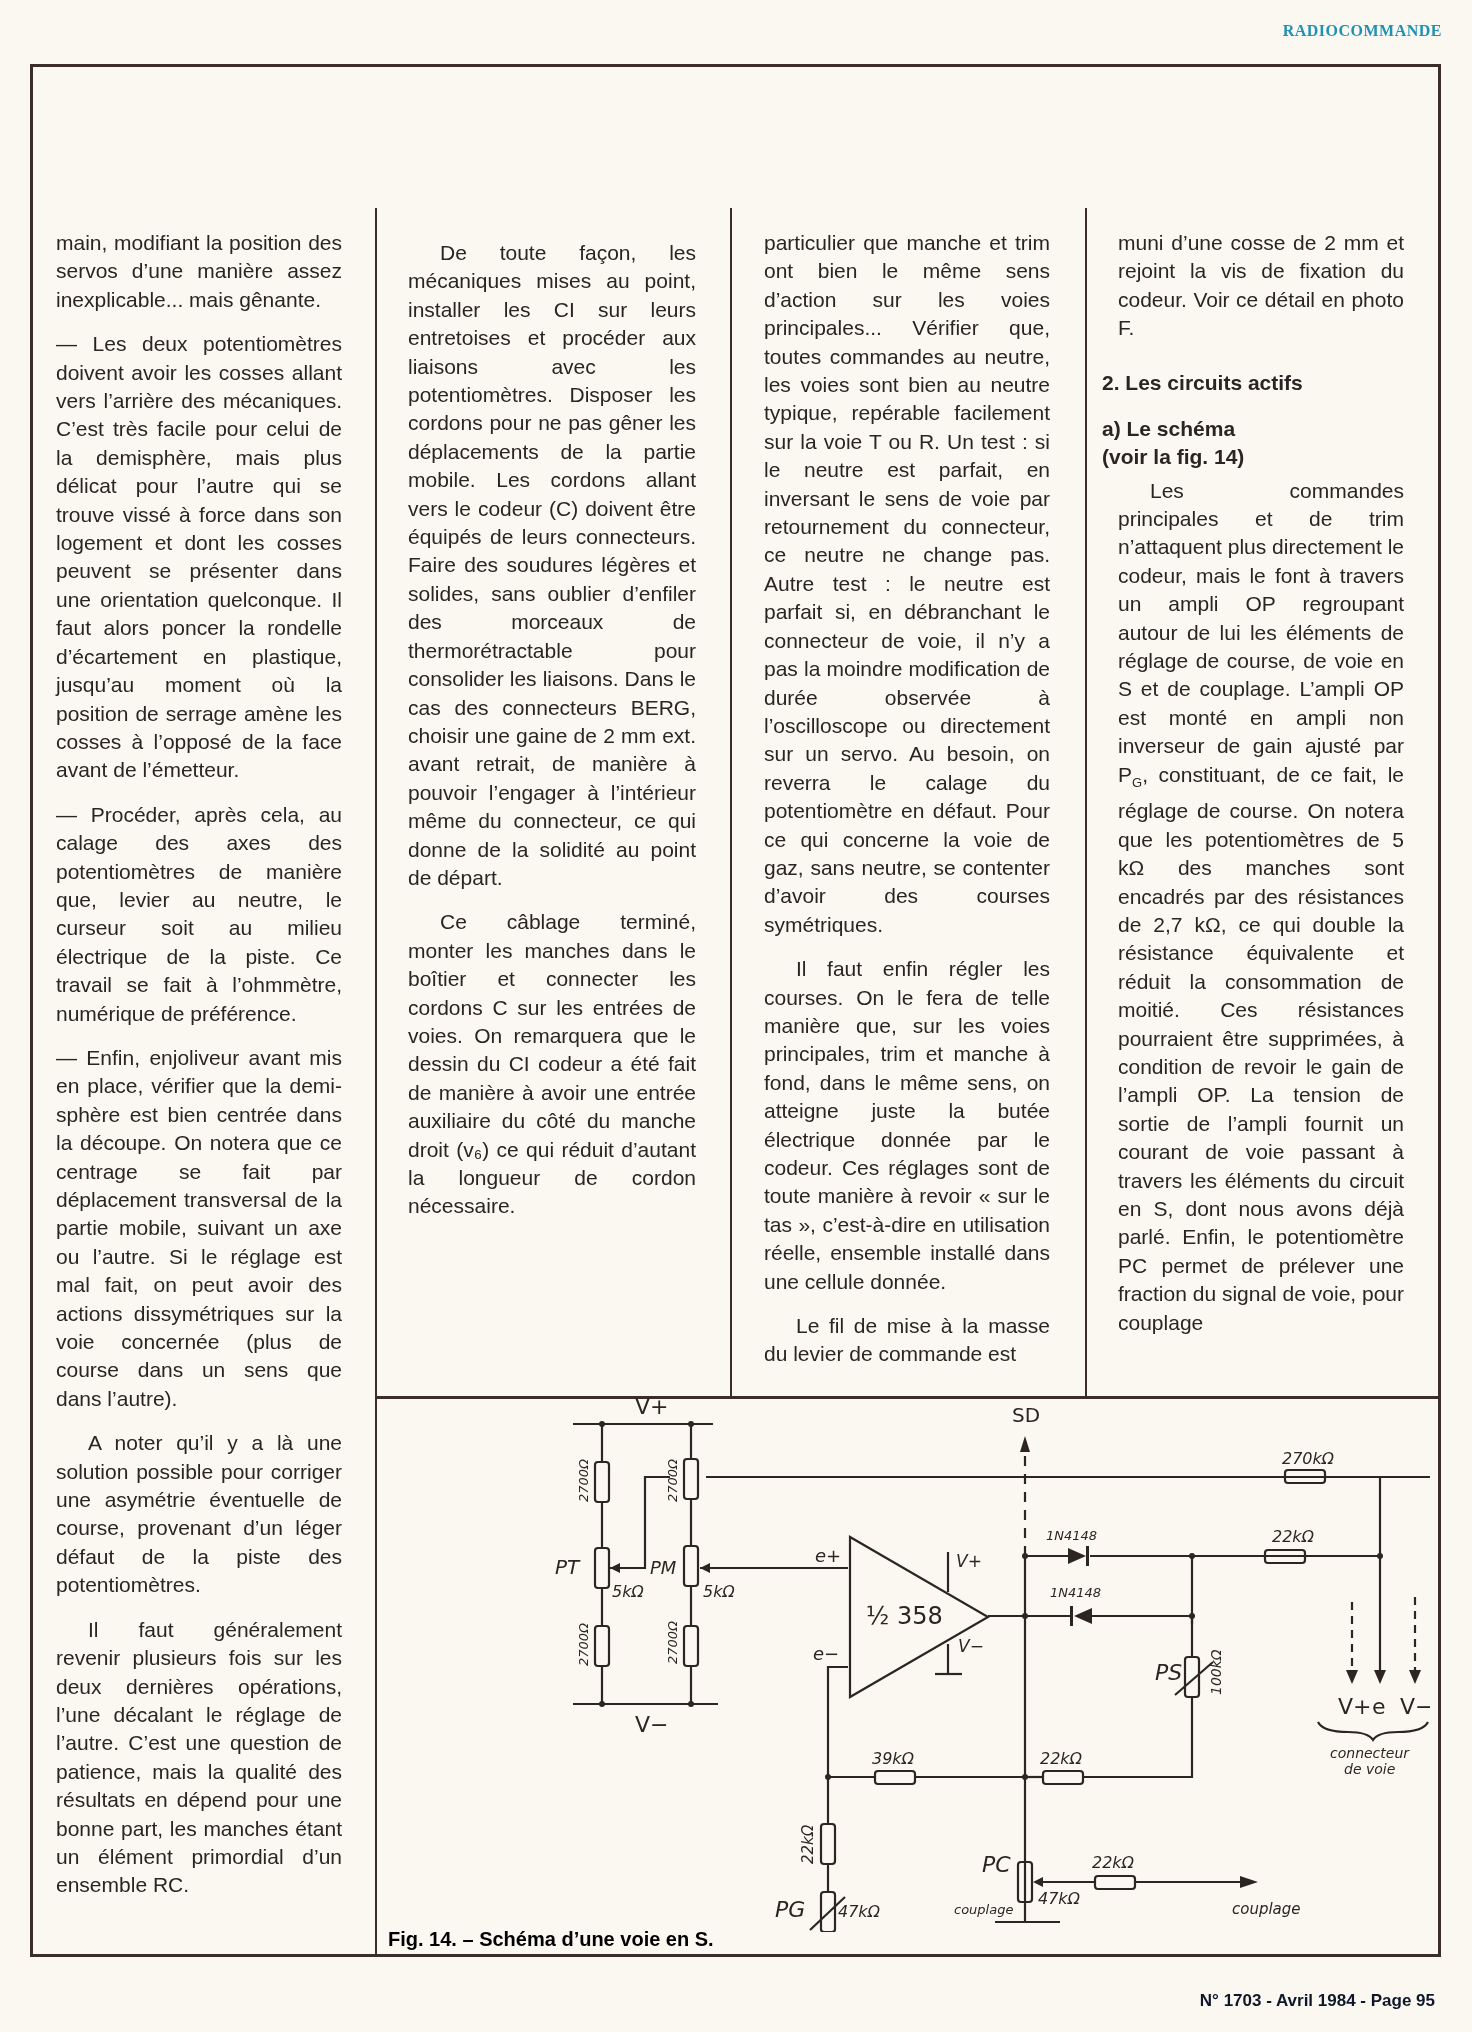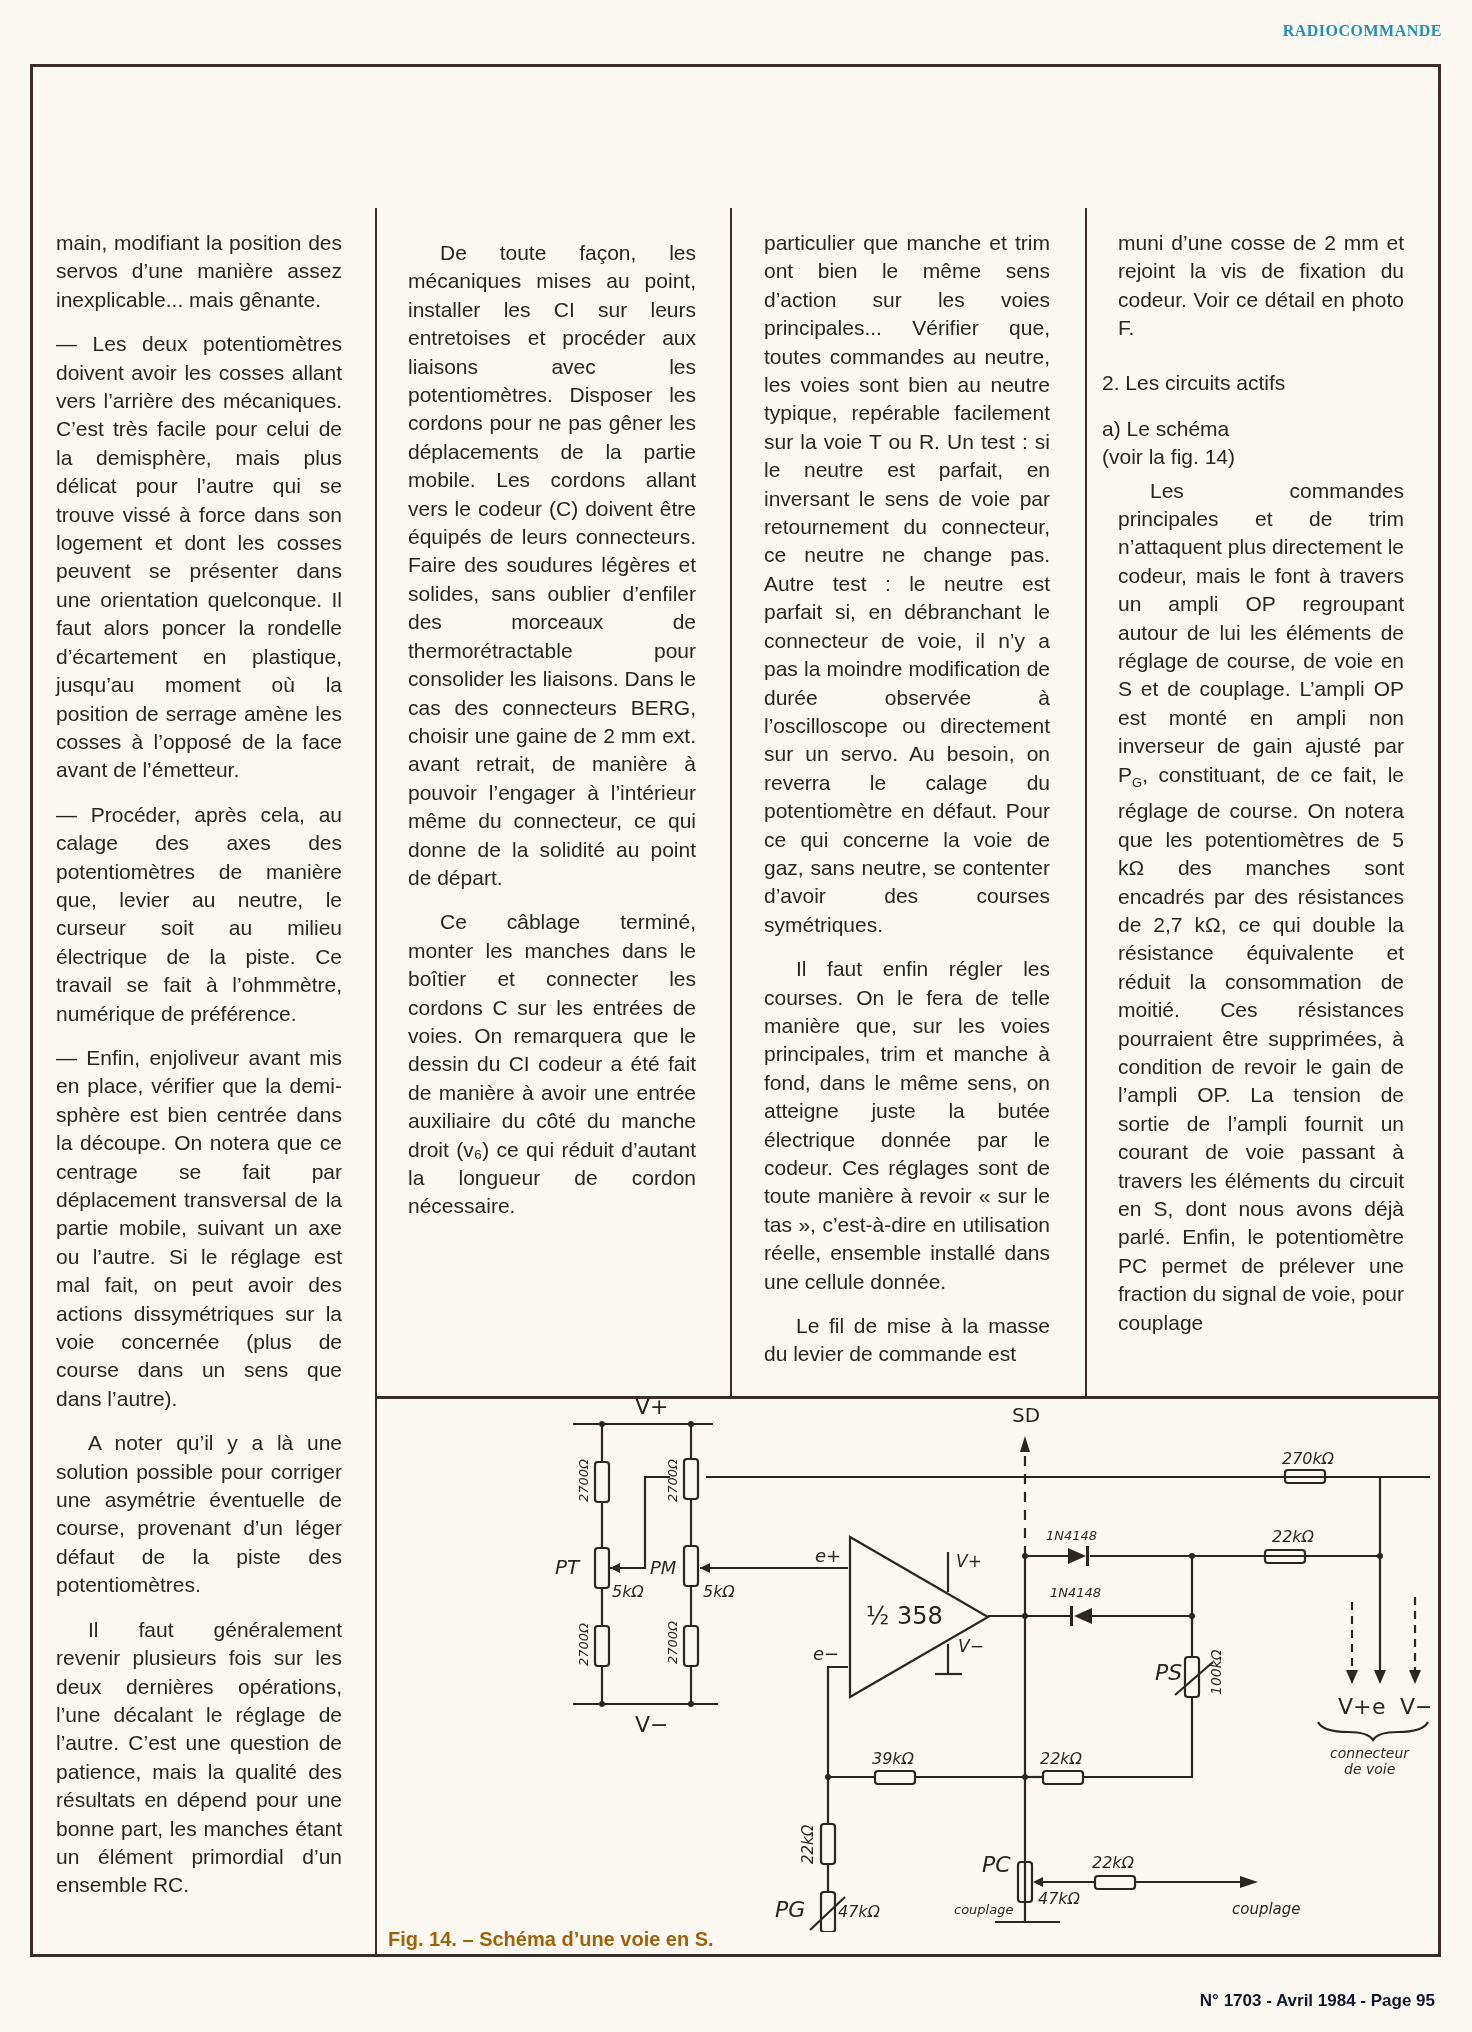--- a/index.html
+++ b/index.html
@@ -20,25 +20,25 @@
   }
   .vline { position:absolute; background:#3b2e28; width:2px; }
   .hline { position:absolute; background:#3b2e28; height:3px; }
   .col {
     position:absolute; font-size:21px; line-height:28.4px;
     text-align:justify; hyphens:none;
   }
   .col p { margin:16px; }
   .col p.indent { text-indent:32px; }
   .col p.gap { margin-top:8px; }
-  .col h3 { margin:0; font-size:21px; line-height:28px; font-weight:normal; }
+  .col h3 { margin:0; font-size:21px; line-height:28px; font-weight:bold; }
   .sub { font-size:13px; vertical-align:sub; }
   .caption {
     position:absolute; left:388px; top:1928px;
-    font-weight:bold; font-size:20px; color:#a16207;
+    font-weight:bold; font-size:20px; color:#000000;
   }
   .footer {
     position:absolute; right:37px; top:1991px;
     font-weight:bold; font-size:17px; color:#0f172a;
   }
   svg.schem { position:absolute; left:370px; top:1392px; }
   svg.schem text { font-family:"DejaVu Sans", sans-serif; font-style:italic; fill:#2d2521; }
 </style>
 </head>
 <body>

